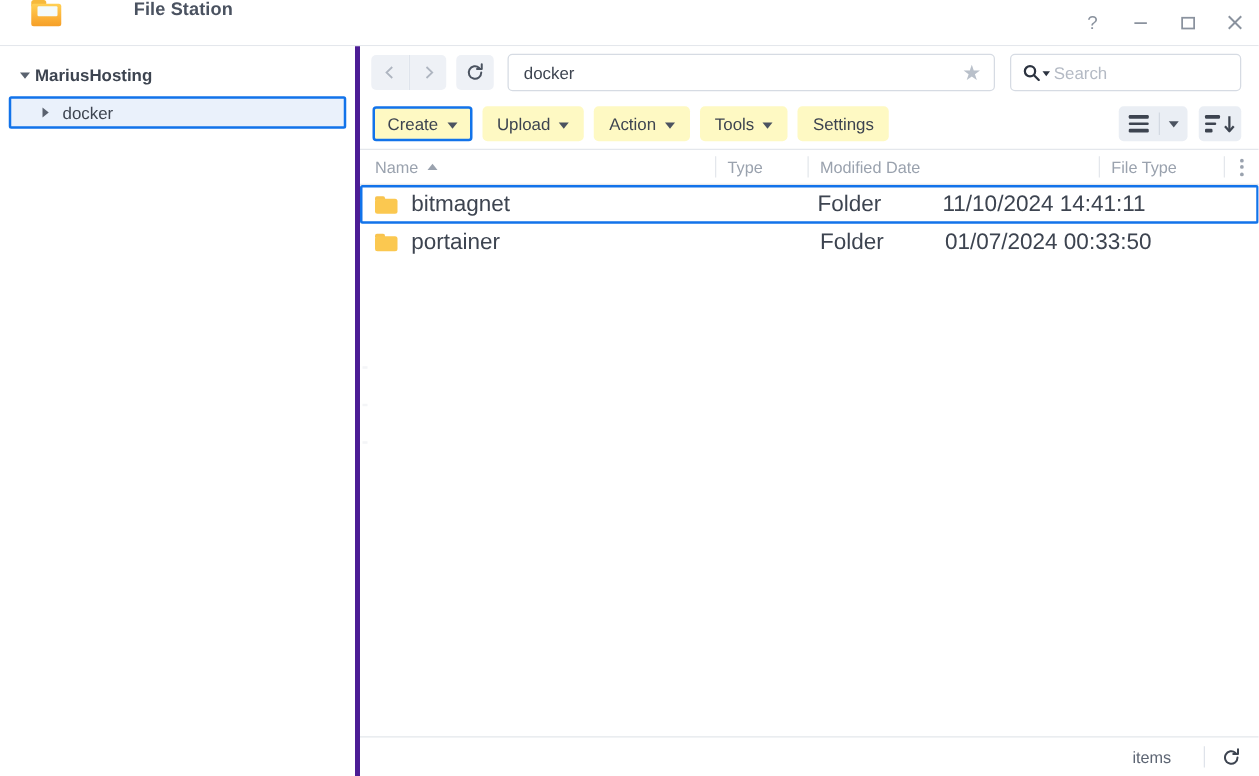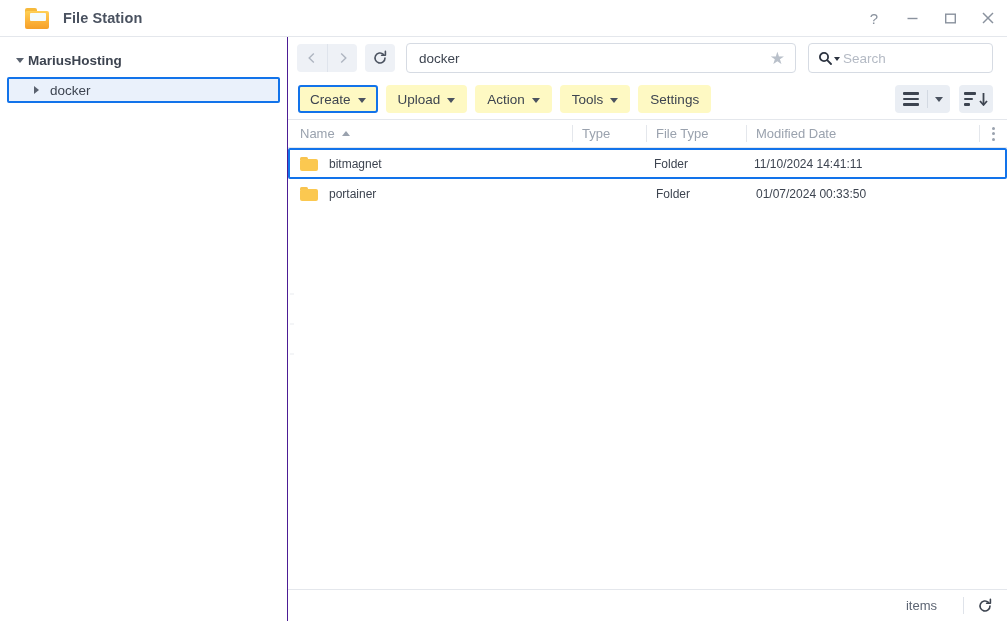--- a/index.html
+++ b/index.html
@@ -20,23 +20,24 @@
     display: flex;
     flex-direction: column;
   }
 
   
   .titlebar {
     height: 36px;
     min-height: 36px;
     background: #ffffff;
     display: flex;
-    align-items: center;
+    align-items: flex-start;
     padding: 0 0 0 25px;
     position: relative;
+    gap: 44px;
   }
   .app-icon {
     width: 26px;
     height: 21px;
     position: relative;
     flex: none;
     margin-right: 12px;
   }
   .app-icon .tab {
     position: absolute;
@@ -90,21 +91,21 @@
     display: flex;
     border-top: 1px solid #e4e7ec;
     min-height: 0;
   }
 
   
   .sidebar {
     width: 288px;
     min-width: 288px;
     background: #ffffff;
-    border-right: 1px solid #4c1d95;
+    border-right: 4px solid #4c1d95;
     padding-top: 10px;
     position: relative;
   }
   .tree-root {
     height: 26px;
     display: flex;
     align-items: center;
     padding-left: 12px;
     font-size: 13.5px;
     font-weight: bold;
@@ -394,21 +395,21 @@
   .rows {
     flex: 1;
     overflow: hidden;
     padding-top: 0;
     position: relative;
   }
   .row {
     height: 29px;
     display: flex;
     padding-left: 12px;
-    font-size: 12px;
+    font-size: 18px;
     color: #3d4450;
     cursor: default;
   }
   .row.selected {
     border: 2px solid #1273ea;
     border-radius: 2px;
     padding-left: 10px;
     height: 31px;
   }
   .cell { display: flex; align-items: center; padding-left: 10px; white-space: nowrap; overflow: hidden; }
@@ -610,25 +611,25 @@
       <div class="filepanel">
 
         <div class="colhead">
           <div class="ch name">
             <span>Name</span>
             <span class="asc"></span>
           </div>
           <div class="ch size">
             <span>Type</span>
           </div>
+          <div class="ch date">
+            <span>Modified Date</span>
+          </div>
           <div class="ch type">
             <span>File Type</span>
-          </div>
-          <div class="ch date">
-            <span>Modified Date</span>
           </div>
           <div class="kebab">
               <i></i>
               <i></i>
               <i></i>
             </div>
         </div>
 
         <div class="rows">
           <div class="ghost" style="top:145px"></div>

